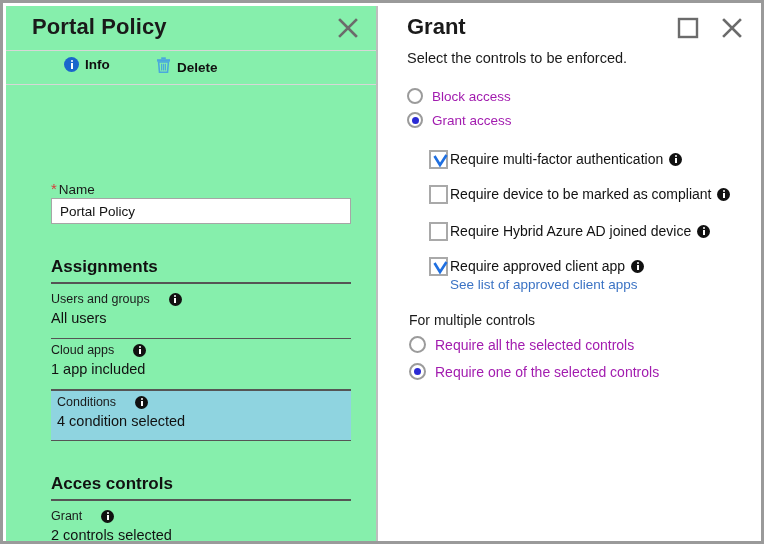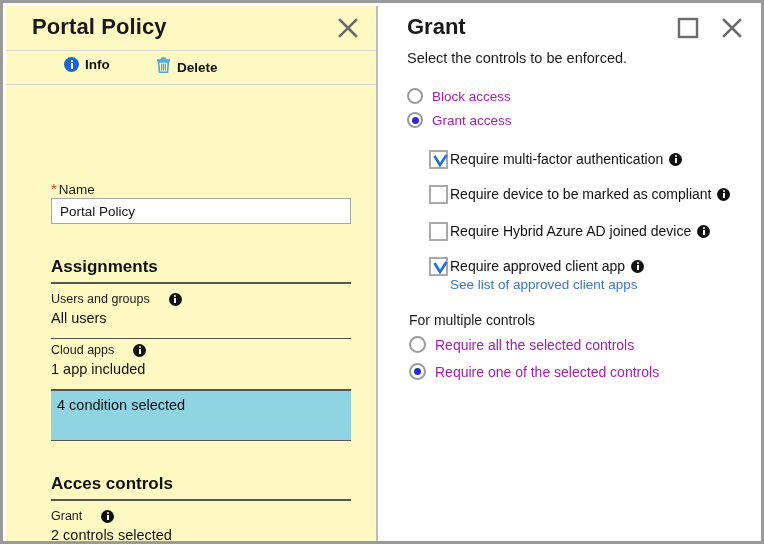--- a/index.html
+++ b/index.html
@@ -15,21 +15,21 @@
     background: #ffffff;
     border: 3px solid #9a9a9a;
     overflow: hidden;
   }
 
   
   #left-panel {
     position: absolute;
     left: 3px; top: 3px;
     width: 372px; height: 538px;
-    background: #fef9c3;
+    background: #86efac;
     border-right: 2px solid #bdbdbd;
   }
   .lp-titlebar {
     position: relative;
     height: 45px;
     border-bottom: 1px solid #d7d7d7;
   }
   .lp-title {
     position: absolute;
     left: 26px; top: 8px;
@@ -357,20 +357,24 @@
 
       <div class="row" id="row-cloudapps">
         <div class="row-title">
           <span>Cloud apps</span>
           <span class="icon-info-black"></span>
         </div>
         <div class="row-value">1 app included</div>
       </div>
 
       <div class="row selected" id="row-conditions">
+        <div class="row-title">
+          <span>Conditions</span>
+          <span class="icon-info-black"></span>
+        </div>
         <div class="row-value">4 condition selected</div>
       </div>
 
       <div class="section-head" id="sec-access">Acces controls</div>
 
       <div class="row" id="row-grant">
         <div class="row-title">
           <span>Grant</span>
           <span class="icon-info-black"></span>
         </div>

